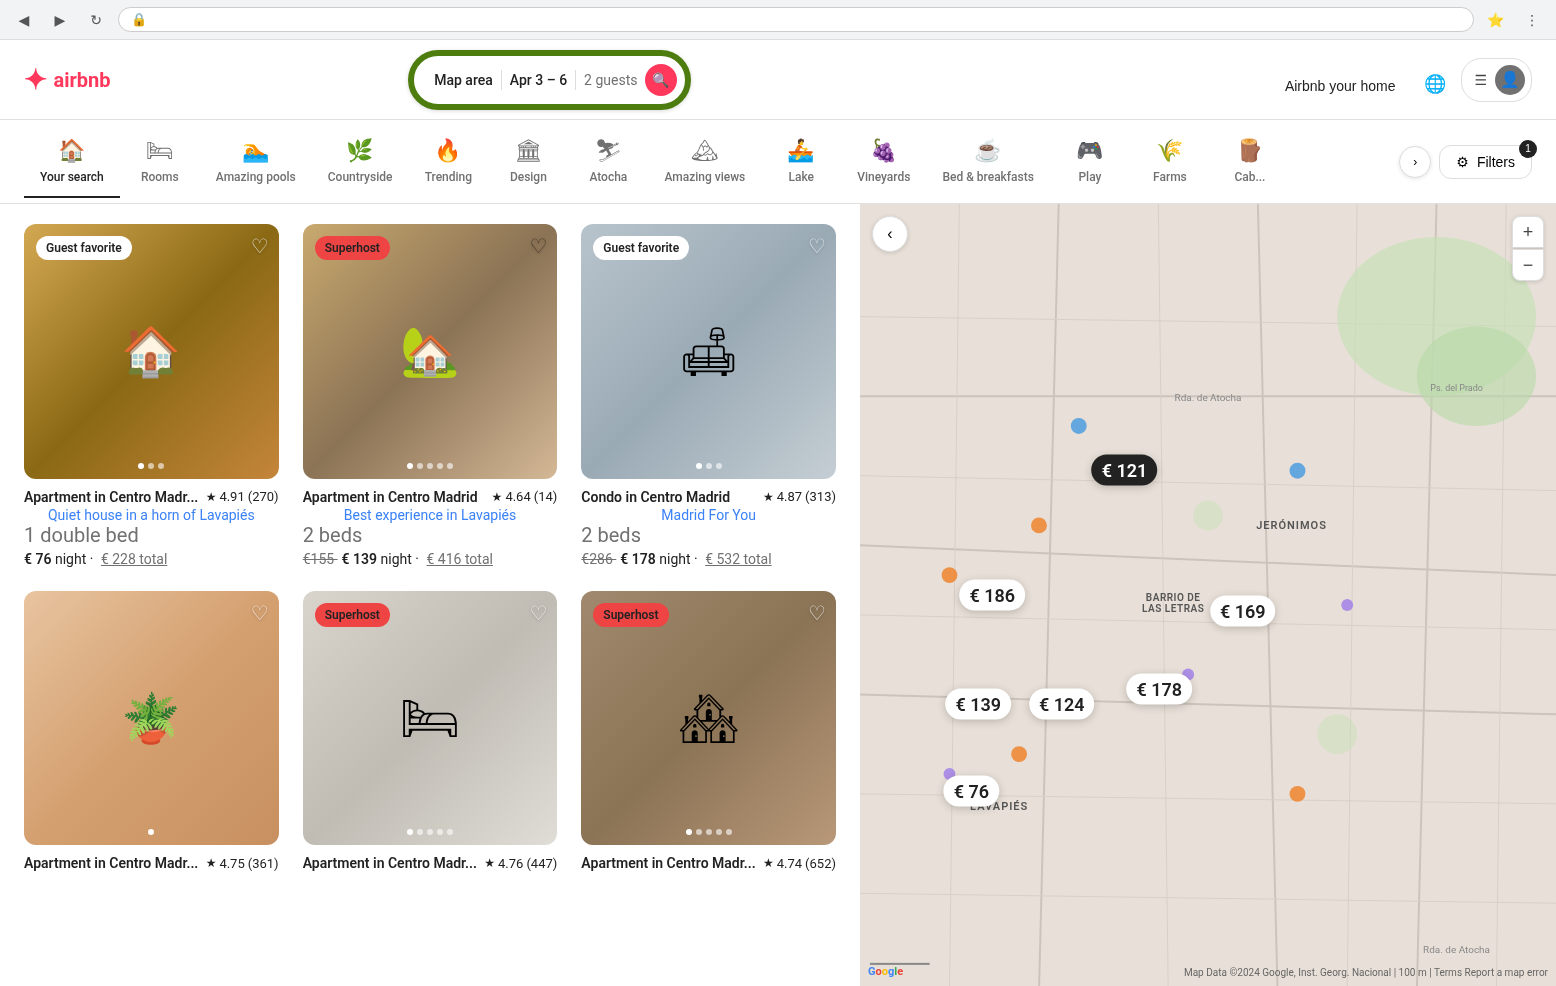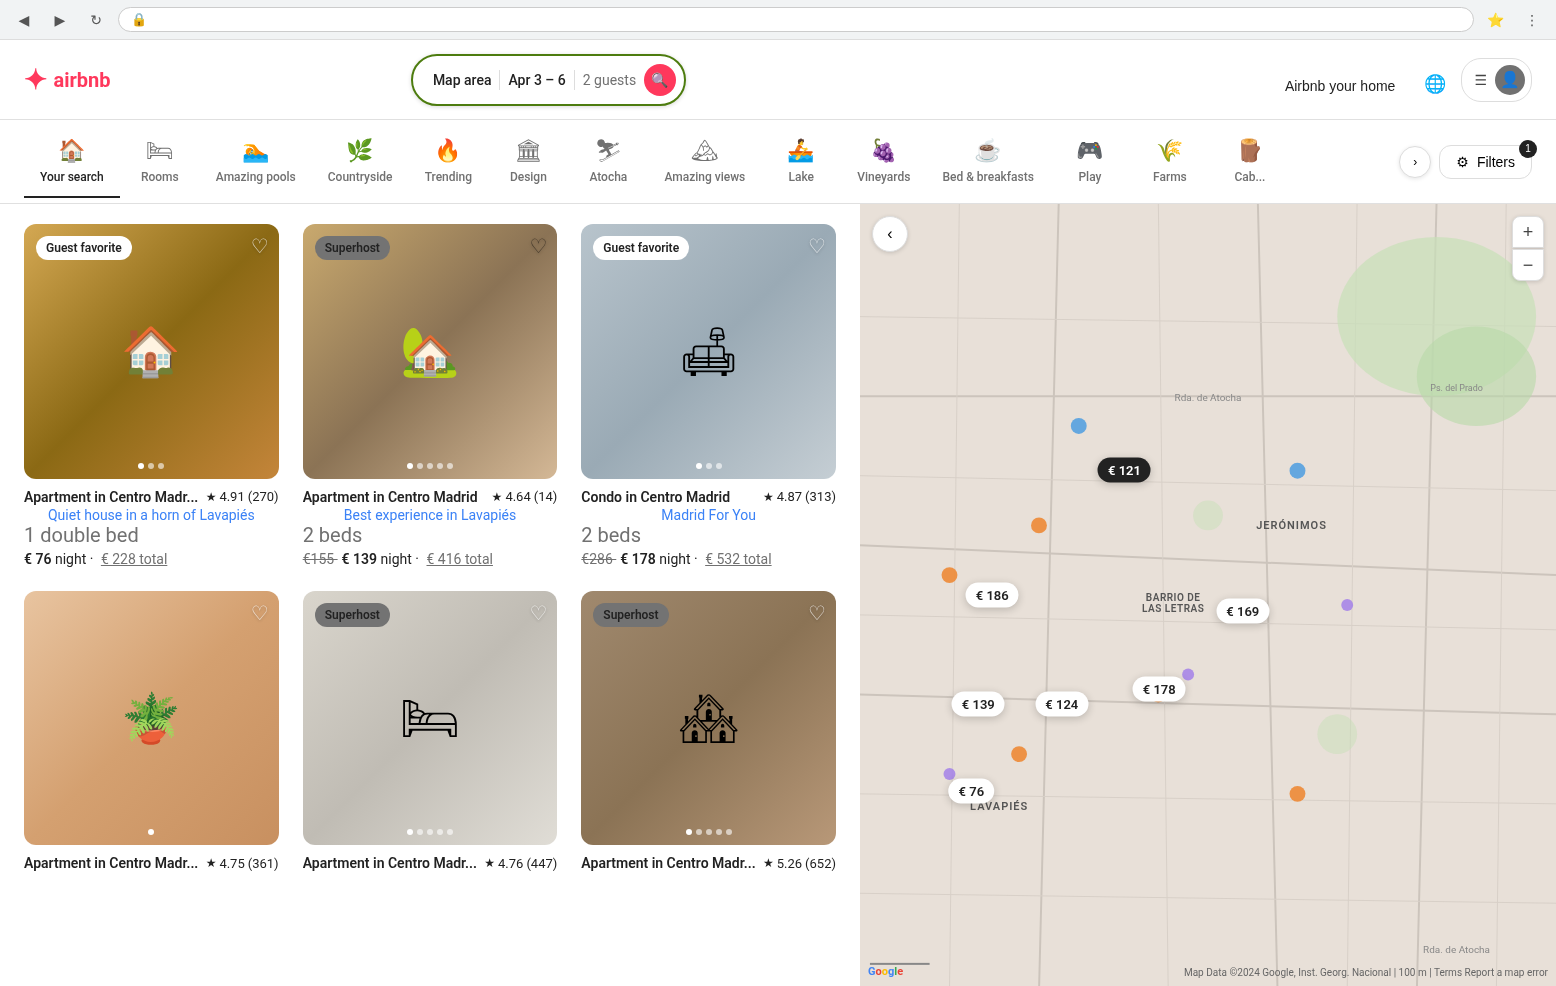--- a/index.html
+++ b/index.html
@@ -55,21 +55,21 @@
       gap: 6px;
       color: #FF385C;
       font-size: 22px;
       font-weight: 700;
       text-decoration: none;
       cursor: pointer;
     }
     .search-bar {
       display: flex;
       align-items: center;
-      border: 2px solid #4d7c0f;
+      border: 6px solid #4d7c0f;
       border-radius: 40px;
       padding: 8px 8px 8px 20px;
       gap: 8px;
       box-shadow: 0 1px 4px rgba(0,0,0,0.15);
       cursor: pointer;
       margin: 0 auto;
     }
     .search-divider { width: 1px; height: 20px; background: #ddd; }
     .search-text { font-size: 14px; color: #222; font-weight: 500; }
     .search-btn {
@@ -247,21 +247,21 @@
       position: absolute;
       top: 12px;
       left: 12px;
       background: white;
       border-radius: 20px;
       padding: 5px 10px;
       font-size: 12px;
       font-weight: 600;
       color: #222;
     }
-    .listing-badge.superhost { background: #737373; }
+    .listing-badge.superhost { background: #ef4444; }
     .listing-wish {
       position: absolute;
       top: 10px;
       right: 10px;
       background: none;
       border: none;
       cursor: pointer;
       font-size: 20px;
       color: rgba(255,255,255,0.7);
       text-shadow: 0 1px 3px rgba(0,0,0,0.3);
@@ -396,21 +396,21 @@
       font-size: 16px;
       box-shadow: 0 1px 4px rgba(0,0,0,0.15);
     }
 
     
     .price-marker {
       position: absolute;
       background: white;
       border-radius: 20px;
       padding: 5px 10px;
-      font-size: 13px;
+      font-size: 18px;
       font-weight: 600;
       color: #222;
       box-shadow: 0 2px 8px rgba(0,0,0,0.2);
       cursor: pointer;
       white-space: nowrap;
       transform: translate(-50%, -50%);
     }
     .price-marker.highlighted { background: #222; color: white; }
 
     .google-logo {
@@ -692,21 +692,21 @@
                 <div class="dot "></div>
                 <div class="dot "></div>
                 <div class="dot "></div>
               </div>
     </div>
     <div class="listing-info">
       <div class="listing-title-row">
         <span class="listing-title">Apartment in Centro Madr...</span>
         <div class="listing-rating">
           <span class="star">★</span>
-          <span>5.26</span>
+          <span>4.74</span>
           <span>(652)</span>
         </div>
       </div>
 
     </div>
   </div>
         </div>
     </div>
 
     <div class="map-panel">

